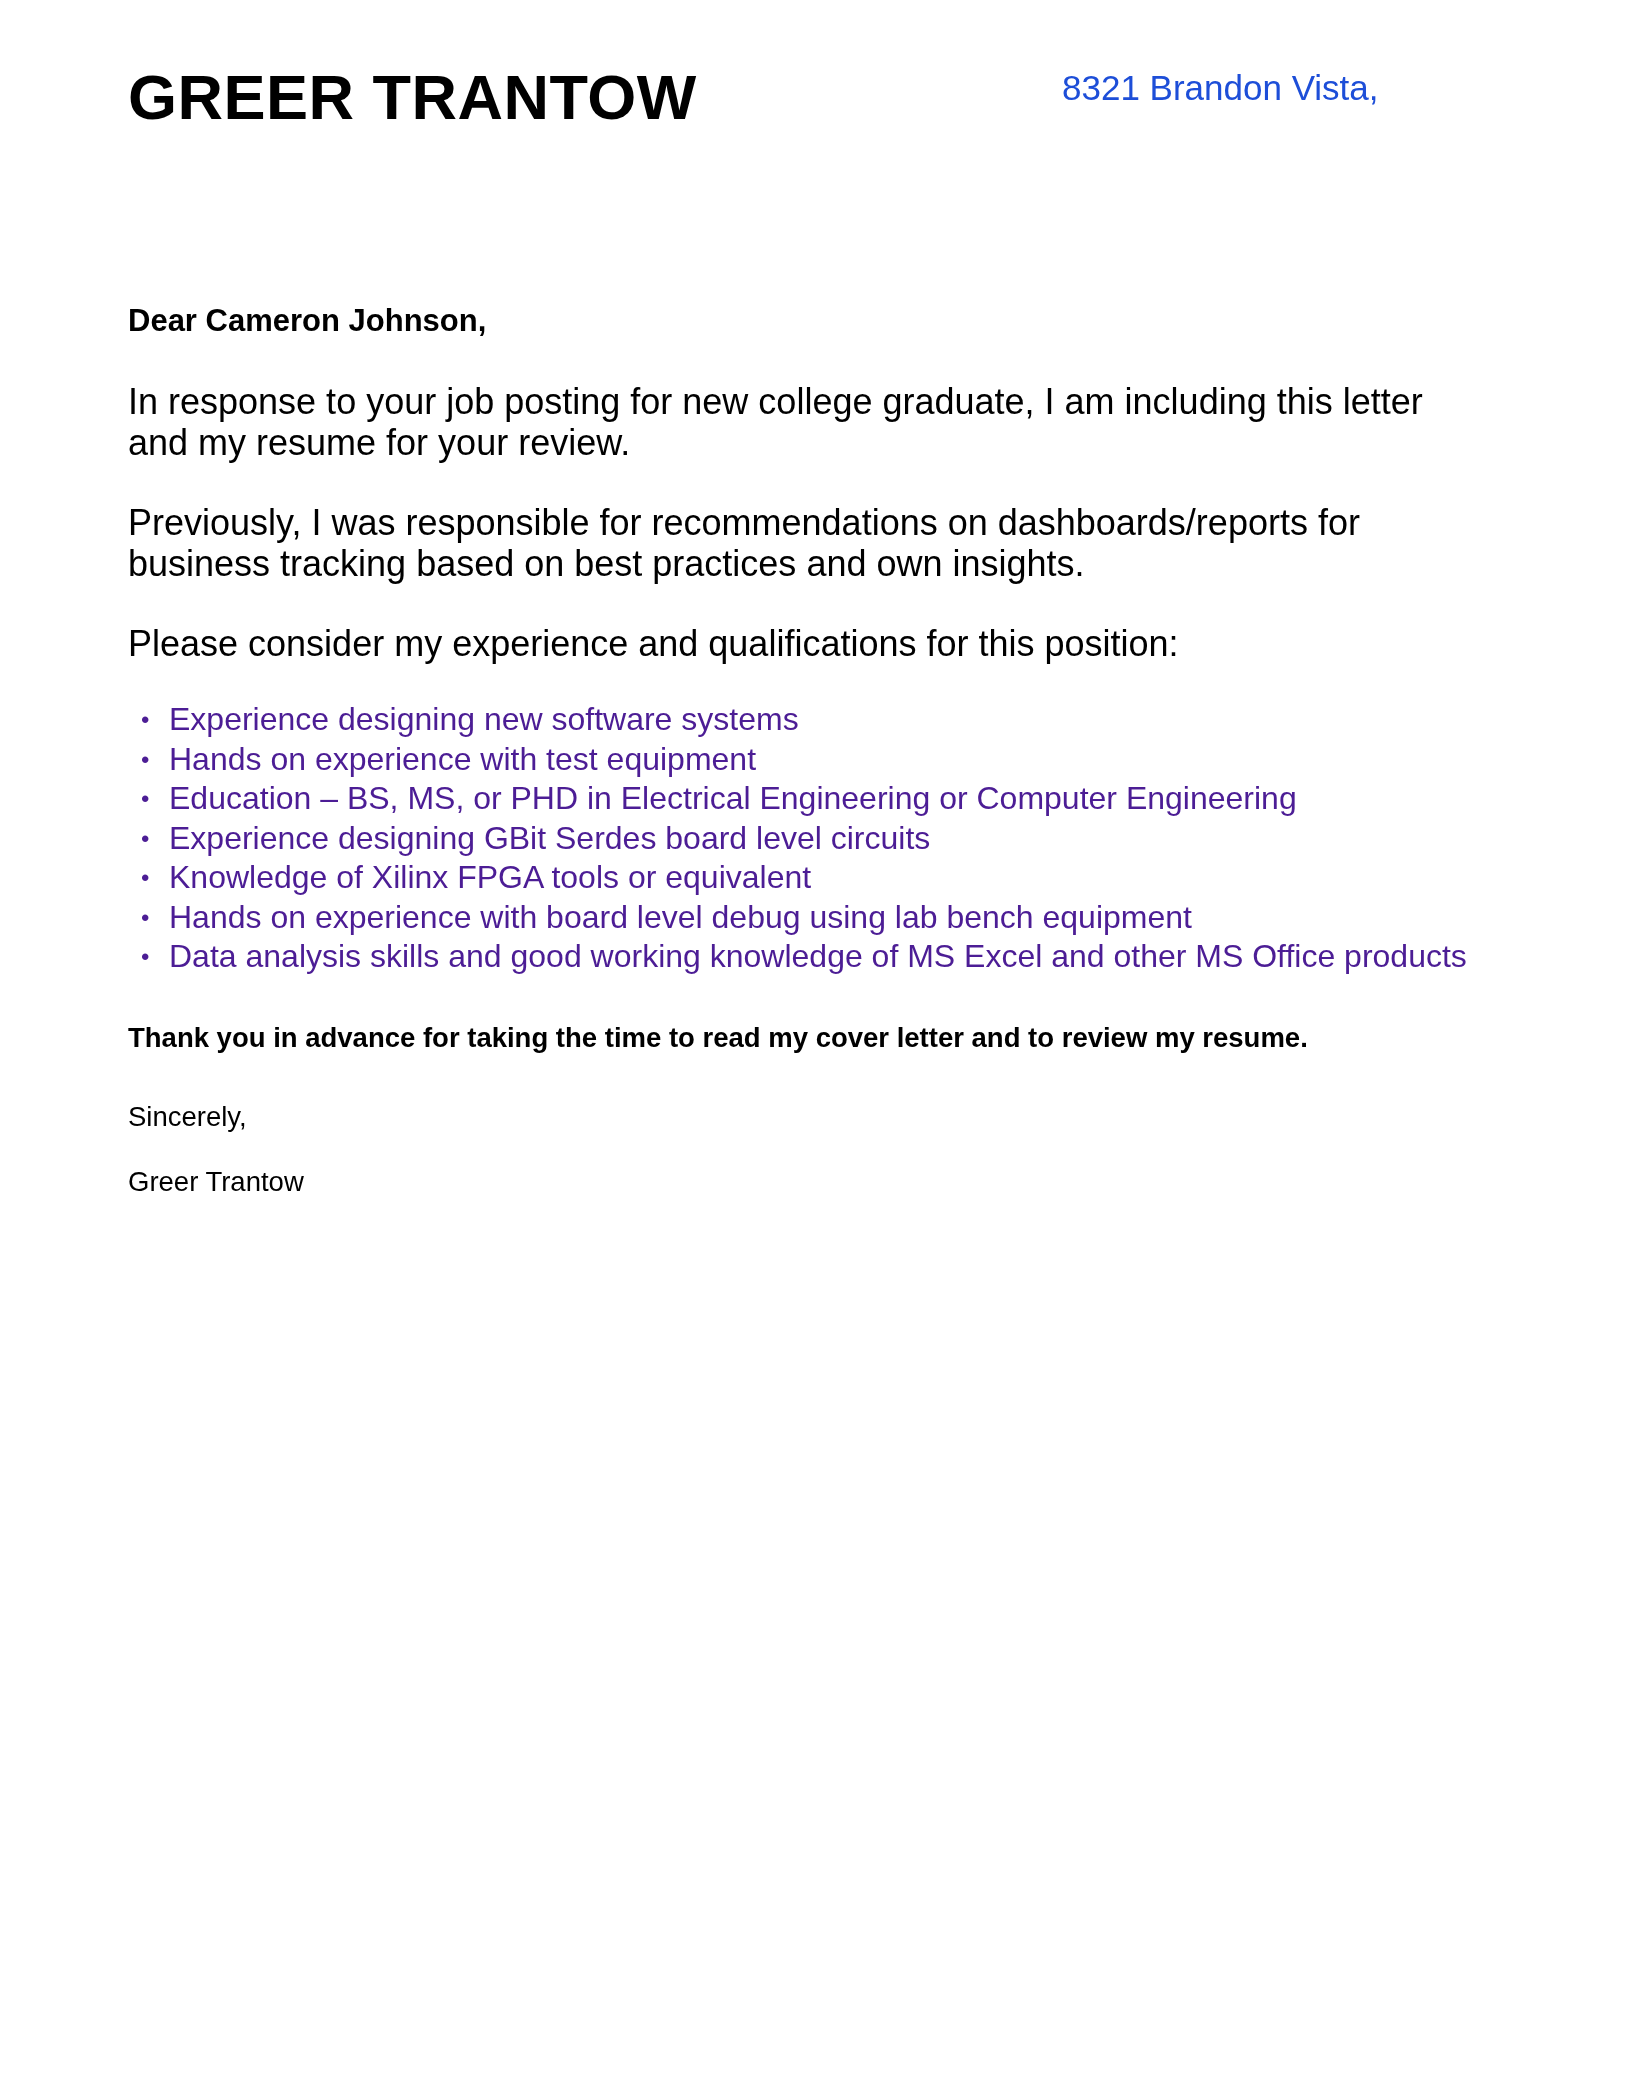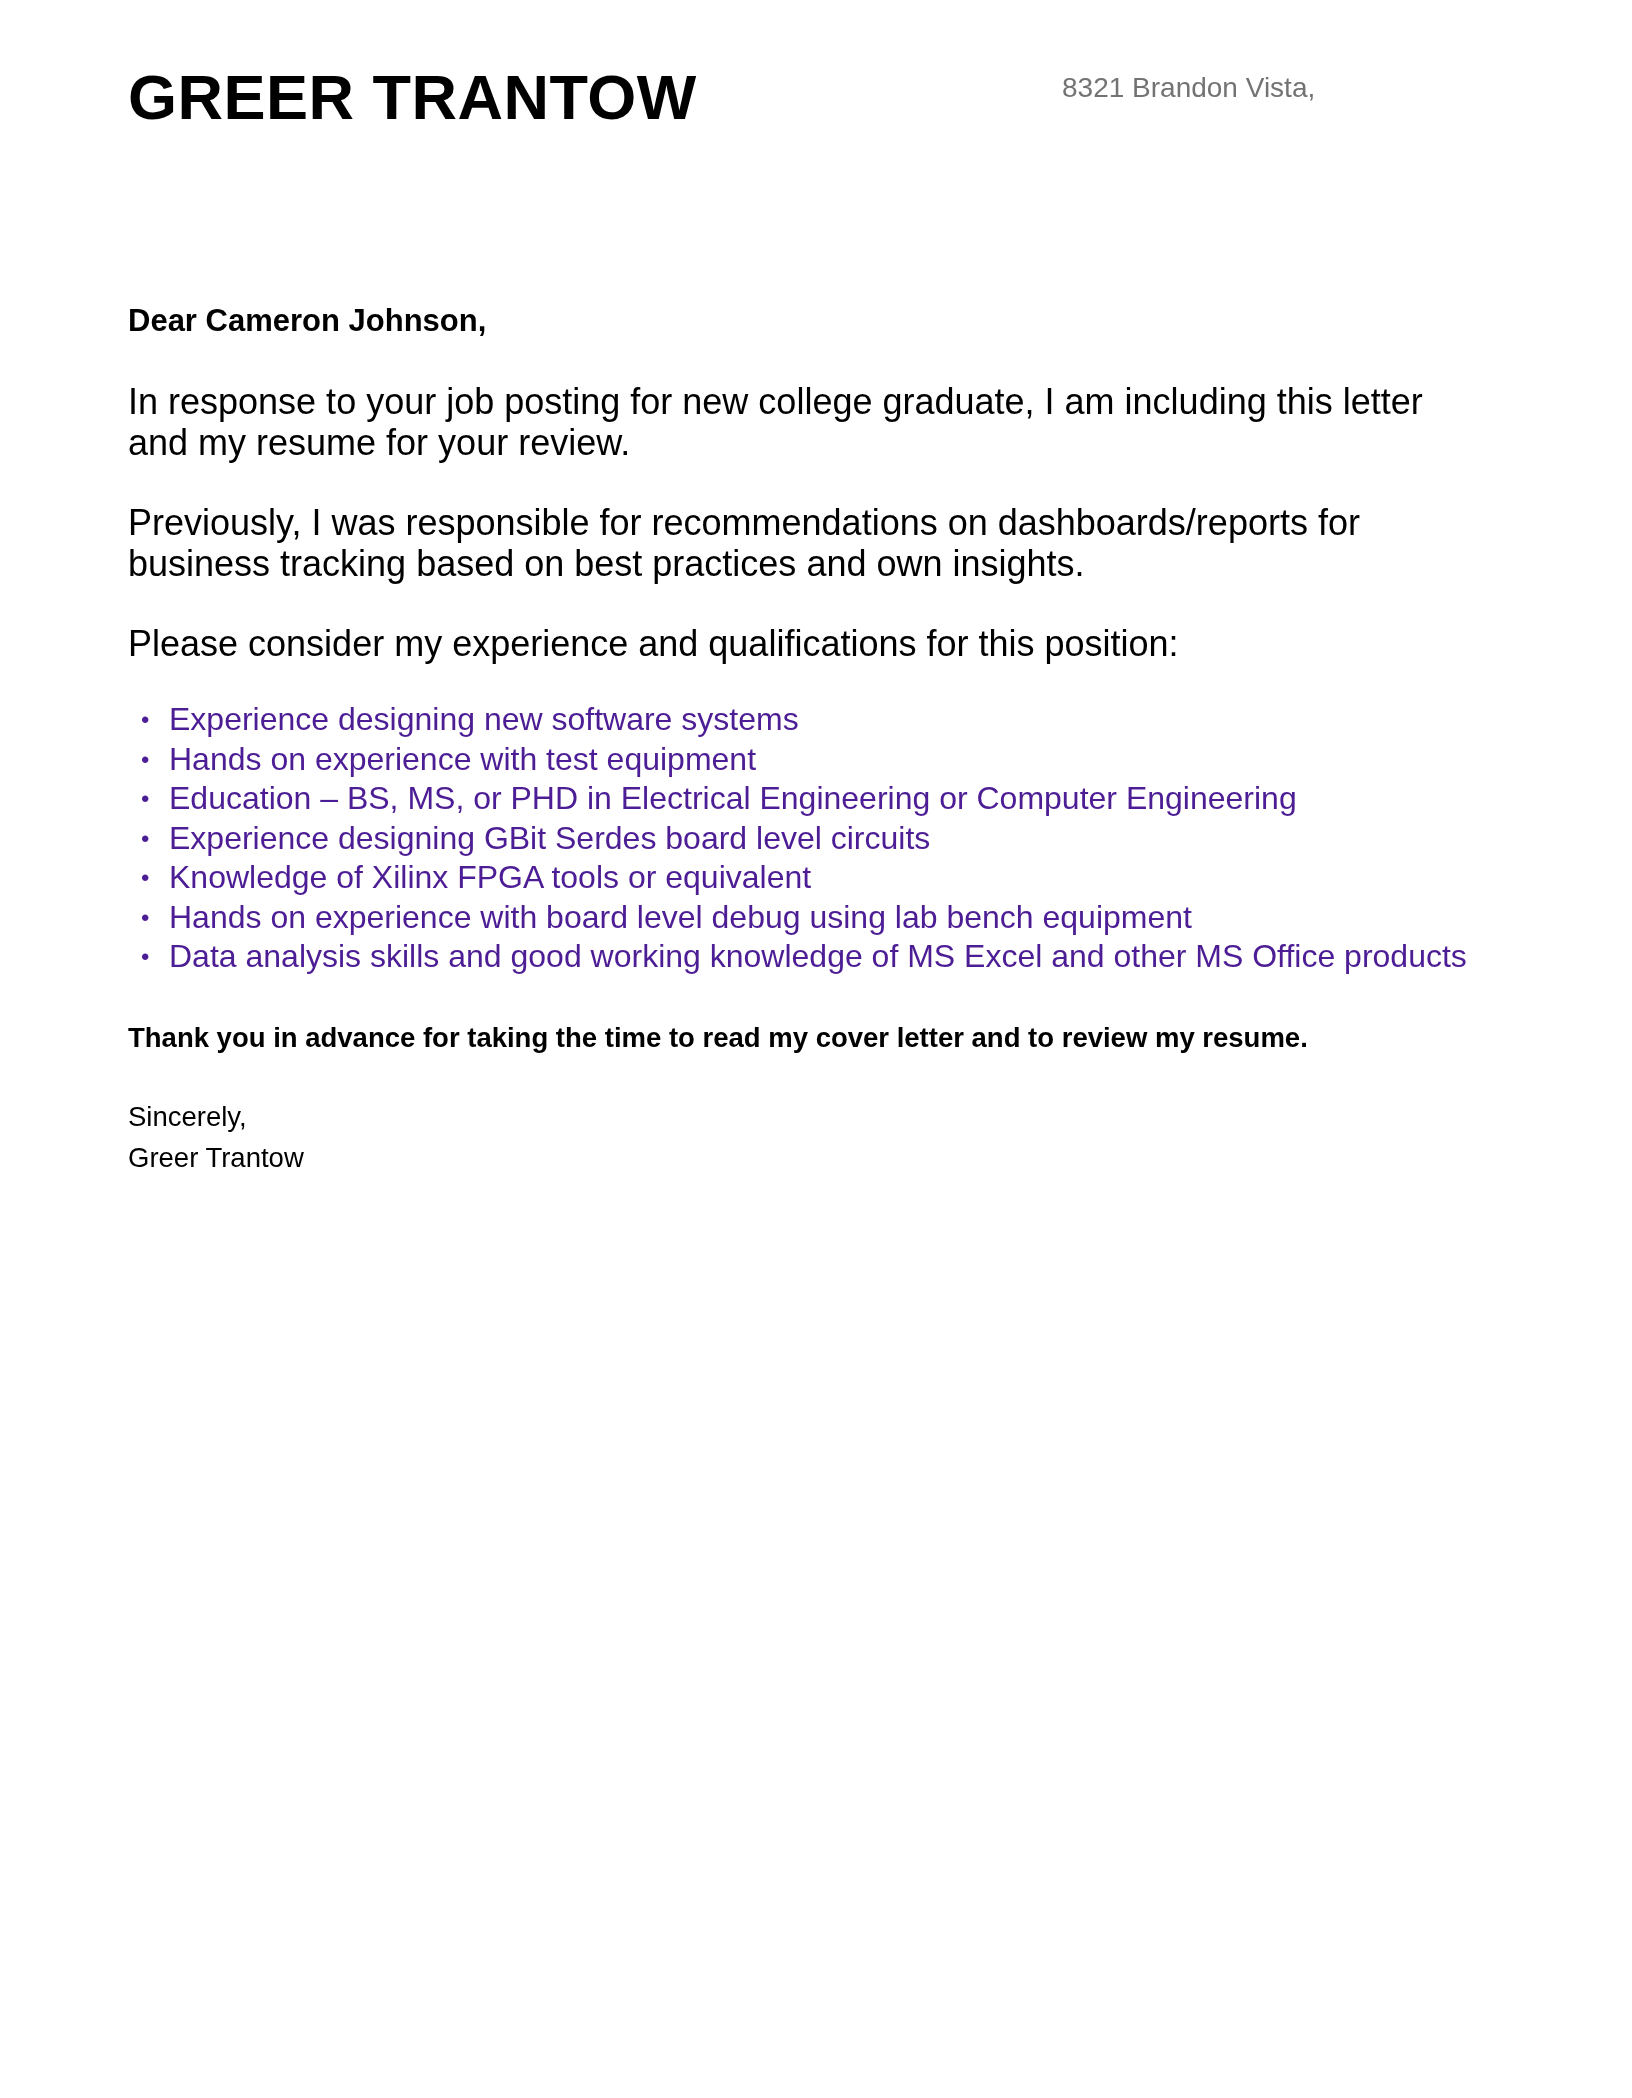--- a/index.html
+++ b/index.html
@@ -39,24 +39,24 @@
     font-weight: 700;
     letter-spacing: 0.5px;
     line-height: 78px;
     white-space: nowrap;
     color: #000000;
   }
   .address-block {
     position: absolute;
     left: 1062px;
     top: 8px;
-    font-size: 28px;
+    font-size: 35px;
     font-weight: 400;
     line-height: 43px;
-    color: #737373;
+    color: #1d4ed8;
     white-space: nowrap;
   }
   .address-line { display: block; }
 
   
   .letter-body {
     position: absolute;
     left: 128px;
     top: 290px;
     width: 1354px;
@@ -108,21 +108,21 @@
     line-height: 40px;
     margin: 0 0 38px 0;
   }
 
   .signoff {
     font-size: 27.5px;
     font-weight: 400;
     line-height: 41px;
     margin: 0;
   }
-  .signoff span { display: block; }
+  .signoff span { display: block; margin-top: 24px; }
 </style>
 </head>
 <body>
 
 <div class="page">
 
   <div class="header">
     <div class="name-title">GREER TRANTOW</div>
 
     <div class="address-block">

